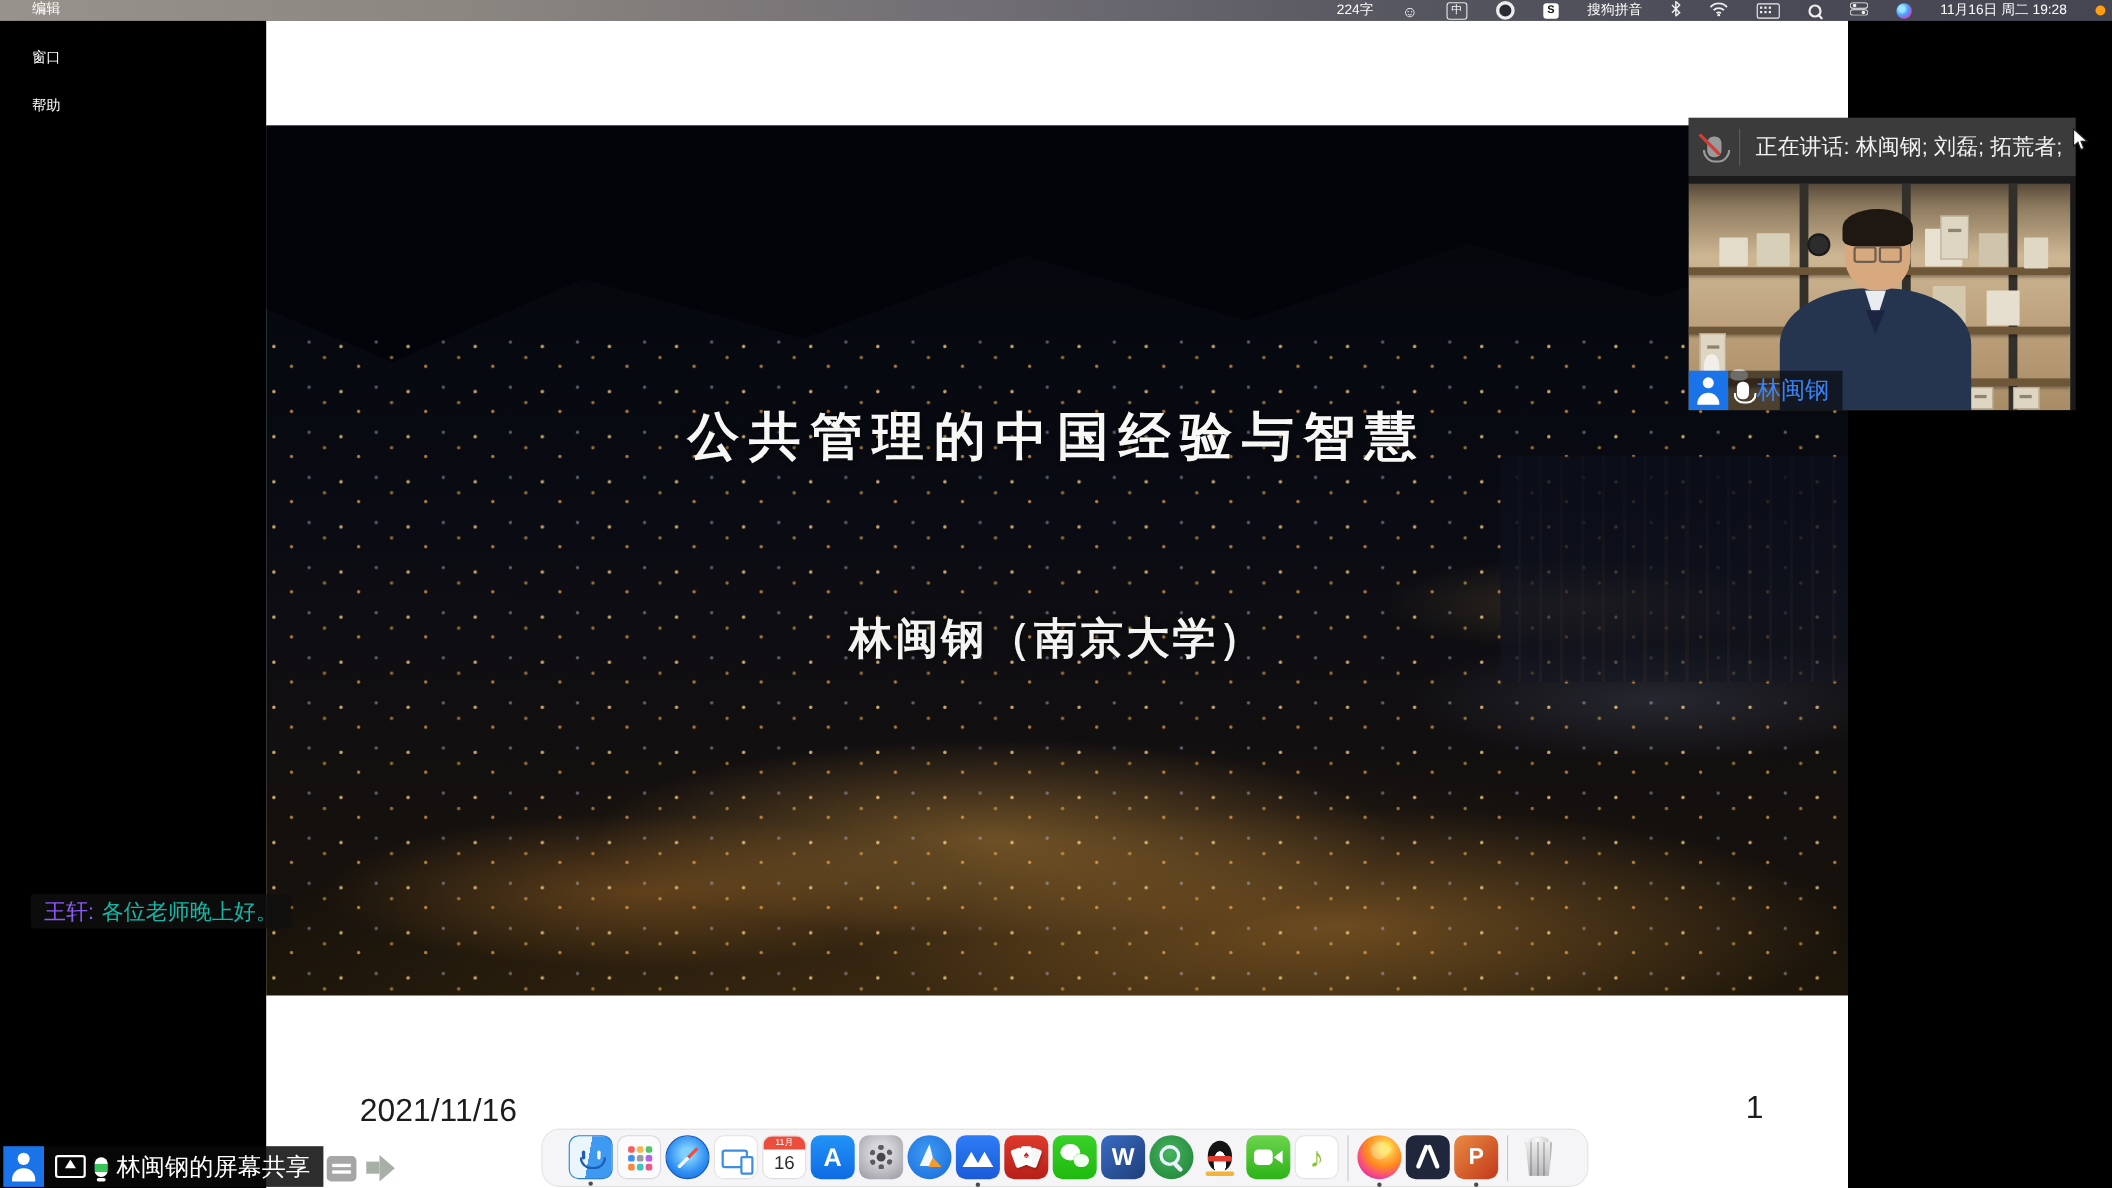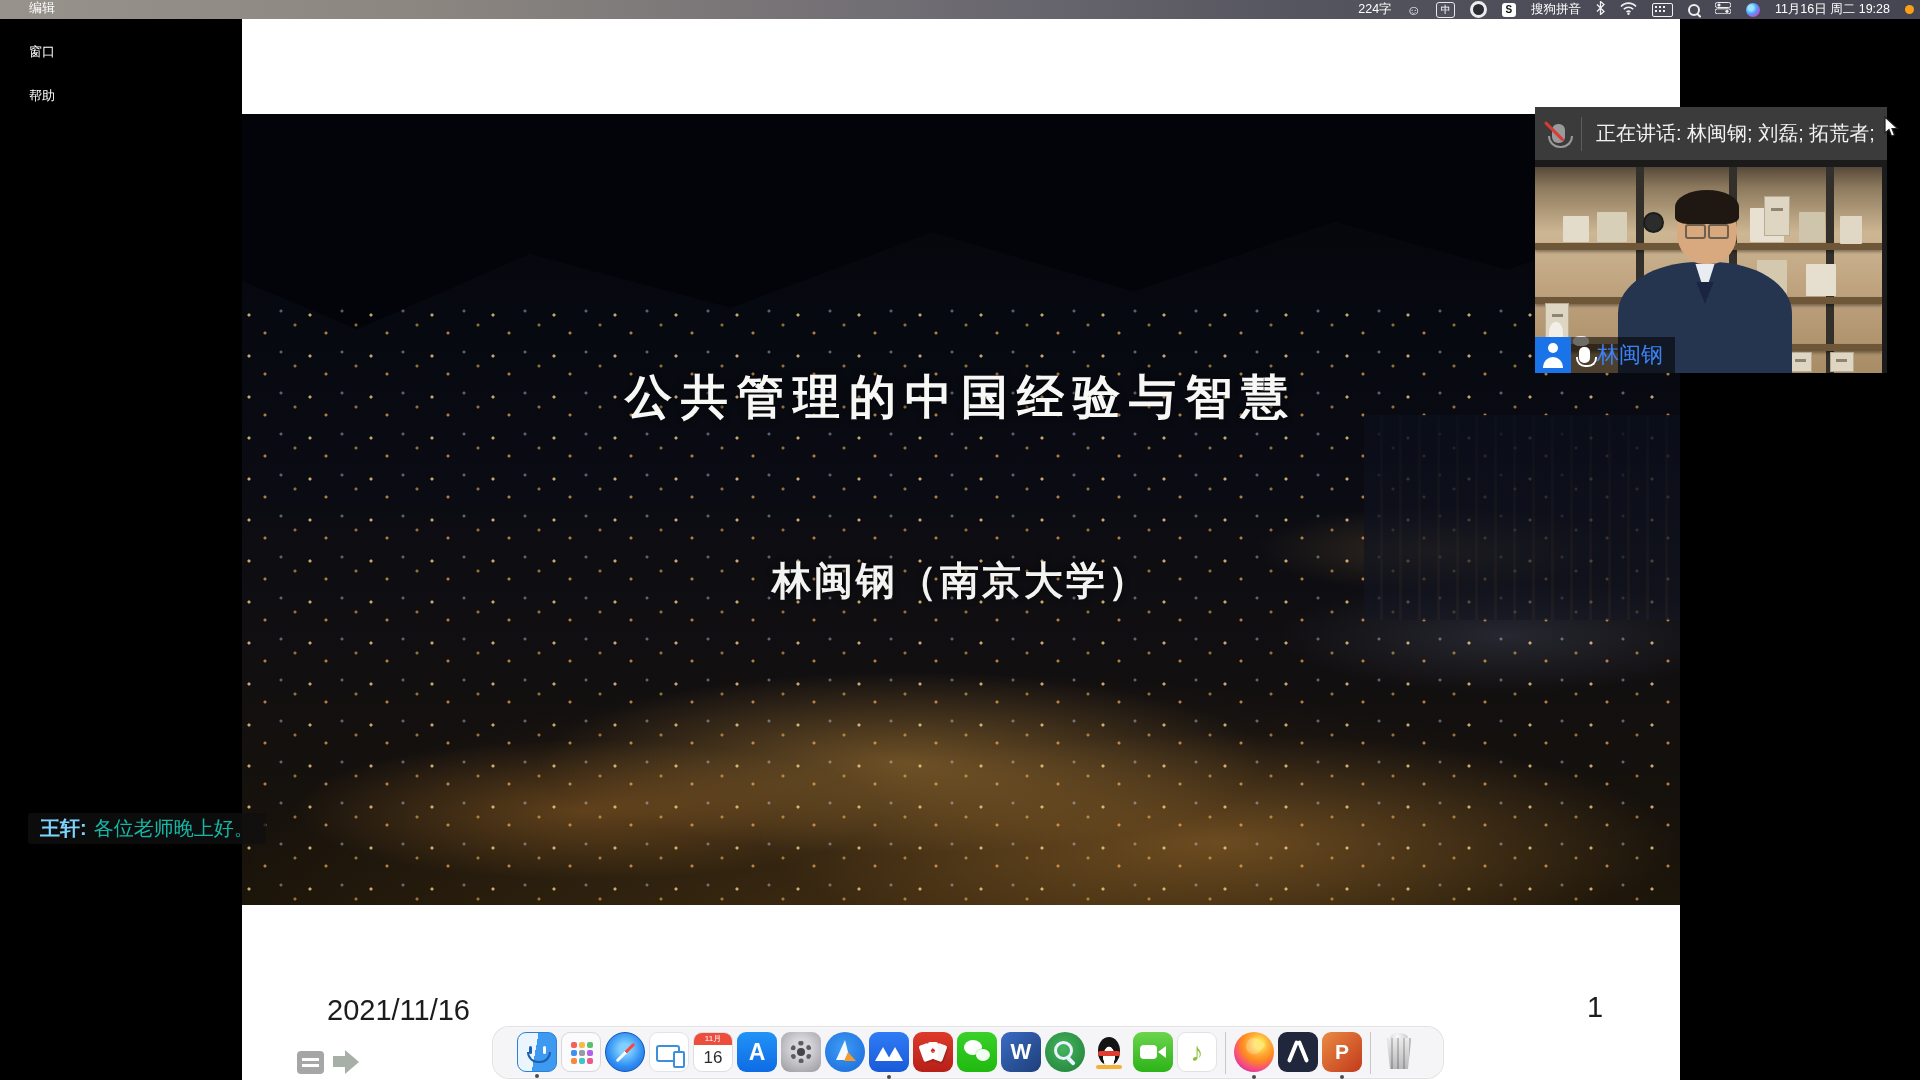--- a/index.html
+++ b/index.html
@@ -5,21 +5,21 @@
   html,body{margin:0;padding:0;background:#000;}
   #screen{position:relative;width:1920px;height:1080px;overflow:hidden;background:#000;
           font-family:"Liberation Sans","DejaVu Sans",sans-serif;}
 
   
   #menubar{position:absolute;left:0;top:0;width:1920px;height:19px;
     background:linear-gradient(90deg,#97928b 0%,#8b8680 22%,#6f6c73 48%,#55555f 68%,#4a4a57 85%,#464653 100%);
     display:flex;align-items:center;color:#fff;font-size:13px;}
   .mb-left{display:flex;align-items:center;gap:26px;padding-left:16px;font-weight:bold;flex-direction:column;}
   .mb-left .mi{cursor:default;white-space:nowrap;}
-  .mb-right{margin-left:auto;display:flex;align-items:center;gap:15px;padding-right:6px;font-size:12.5px;}
+  .mb-right{margin-left:auto;display:flex;align-items:center;gap:26px;padding-right:6px;font-size:12.5px;}
   .apple-icon svg{display:block;}
   .lang-badge{display:inline-block;min-width:15px;height:14px;line-height:14px;text-align:center;
     border:1px solid #e8e8e8;border-radius:3px;font-size:10px;padding:0 1px;}
   .circle-icon{width:11px;height:11px;border-radius:50%;border:3px solid #ececec;background:#2b2b33;}
   .sogou-badge{width:14px;height:14px;border-radius:3px;background:#fff;color:#111;font-weight:bold;
     font-size:10px;line-height:14px;text-align:center;}
   .kb-icon{width:19px;height:12px;border:1.5px solid #f0f0f0;border-radius:2px;position:relative;}
   .kb-icon::before{content:"";position:absolute;left:2px;top:2px;width:2px;height:2px;background:#f0f0f0;
     box-shadow:4px 0 #f0f0f0,8px 0 #f0f0f0,0 4px #f0f0f0,4px 4px #f0f0f0,8px 4px #f0f0f0;}
   .spot-icon{width:8px;height:8px;border:2px solid #f0f0f0;border-radius:50%;position:relative;}
@@ -162,21 +162,21 @@
   .di.trash{background:transparent;}
   .trash-can{position:absolute;left:6px;top:6px;width:28px;height:31px;
     background:linear-gradient(180deg,#ececec,#b9b9bc),repeating-linear-gradient(90deg,rgba(120,120,124,.35) 0 2px,transparent 2px 6px);
     background-blend-mode:multiply;clip-path:polygon(6% 0,94% 0,82% 100%,18% 100%);border-radius:3px;}
   .trash-paper{position:absolute;left:11px;top:1px;width:18px;height:9px;border-radius:50%;
     background:radial-gradient(circle at 40% 40%,#fafafa,#c9c9cc);}
 
   
   #chat-pill{position:absolute;left:28px;top:813px;height:31px;display:flex;align-items:center;
     background:rgba(16,16,16,.78);border-radius:3px;padding:0 12px;font-size:20px;gap:7px;white-space:nowrap;}
-  #chat-pill .sender{color:#7dd3fc;font-weight:bold;}
+  #chat-pill .sender{color:#8b5cf6;font-weight:normal;}
   #chat-pill .msg{color:#14b8a6;}
 
   
   #share-pill{position:absolute;left:3px;top:1042px;height:37px;display:flex;align-items:stretch;}
   .share-avatar{width:37px;background:#1a73e8;position:relative;flex:0 0 auto;}
   .share-avatar::before{content:"";position:absolute;left:13px;top:6px;width:11px;height:11px;border-radius:50%;background:#fff;}
   .share-avatar::after{content:"";position:absolute;left:8px;bottom:5px;width:21px;height:12px;border-radius:10px 10px 0 0;background:#fff;}
   .share-body{display:flex;align-items:center;gap:8px;background:rgba(8,8,8,.85);padding:0 12px 0 10px;}
   .ss-icon{width:24px;height:17px;border:2.5px solid #fff;border-radius:3px;position:relative;}
   .ss-icon::before{content:"";position:absolute;left:7px;top:2px;width:0;height:0;
@@ -303,20 +303,28 @@
     </div>
     <div class="slide-date">2021/11/16</div>
     <div class="slide-page">1</div>
   </div>
 
   <div id="chat-pill">
     <span class="sender">王轩:</span>
     <span class="msg">各位老师晚上好。</span>
   </div>
 
+  <div id="share-pill">
+    <div class="share-avatar"></div>
+    <div class="share-body">
+      <span class="ss-icon"></span>
+      <span class="mic-green"></span>
+      <span class="share-label">林闽钢的屏幕共享</span>
+    </div>
+  </div>
   <div id="note-icon"></div>
   <div id="next-arrow"></div>
 
   <div id="banner">
     <div class="banner-mic">
         <span class="mic-muted"></span>
       </div>
     <div class="banner-sep"></div>
     <div class="banner-text">正在讲话: 林闽钢; 刘磊; 拓荒者;</div>
   </div>

